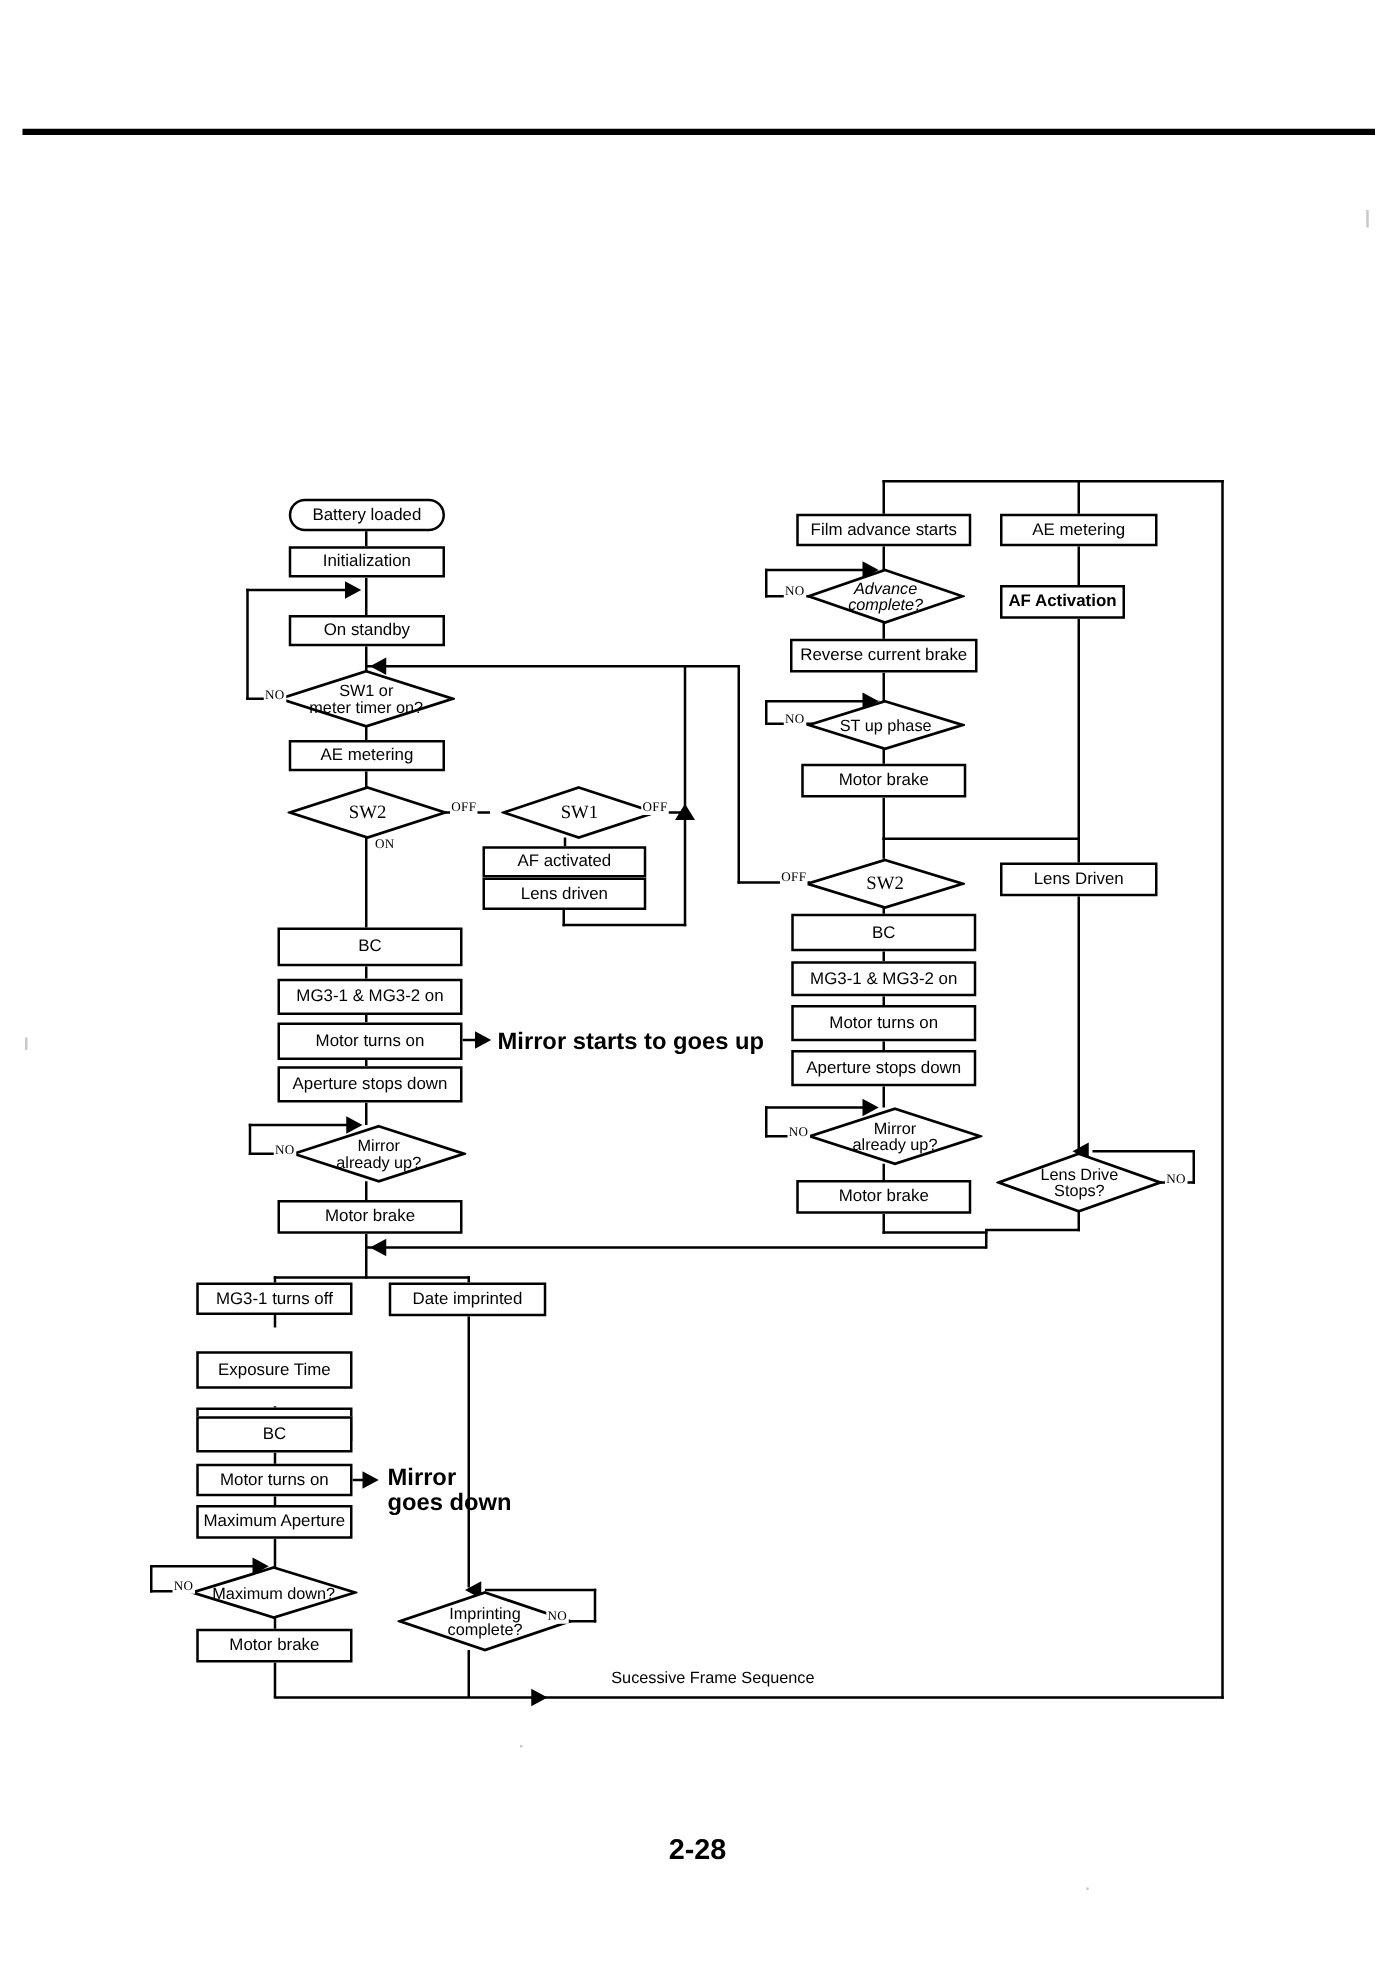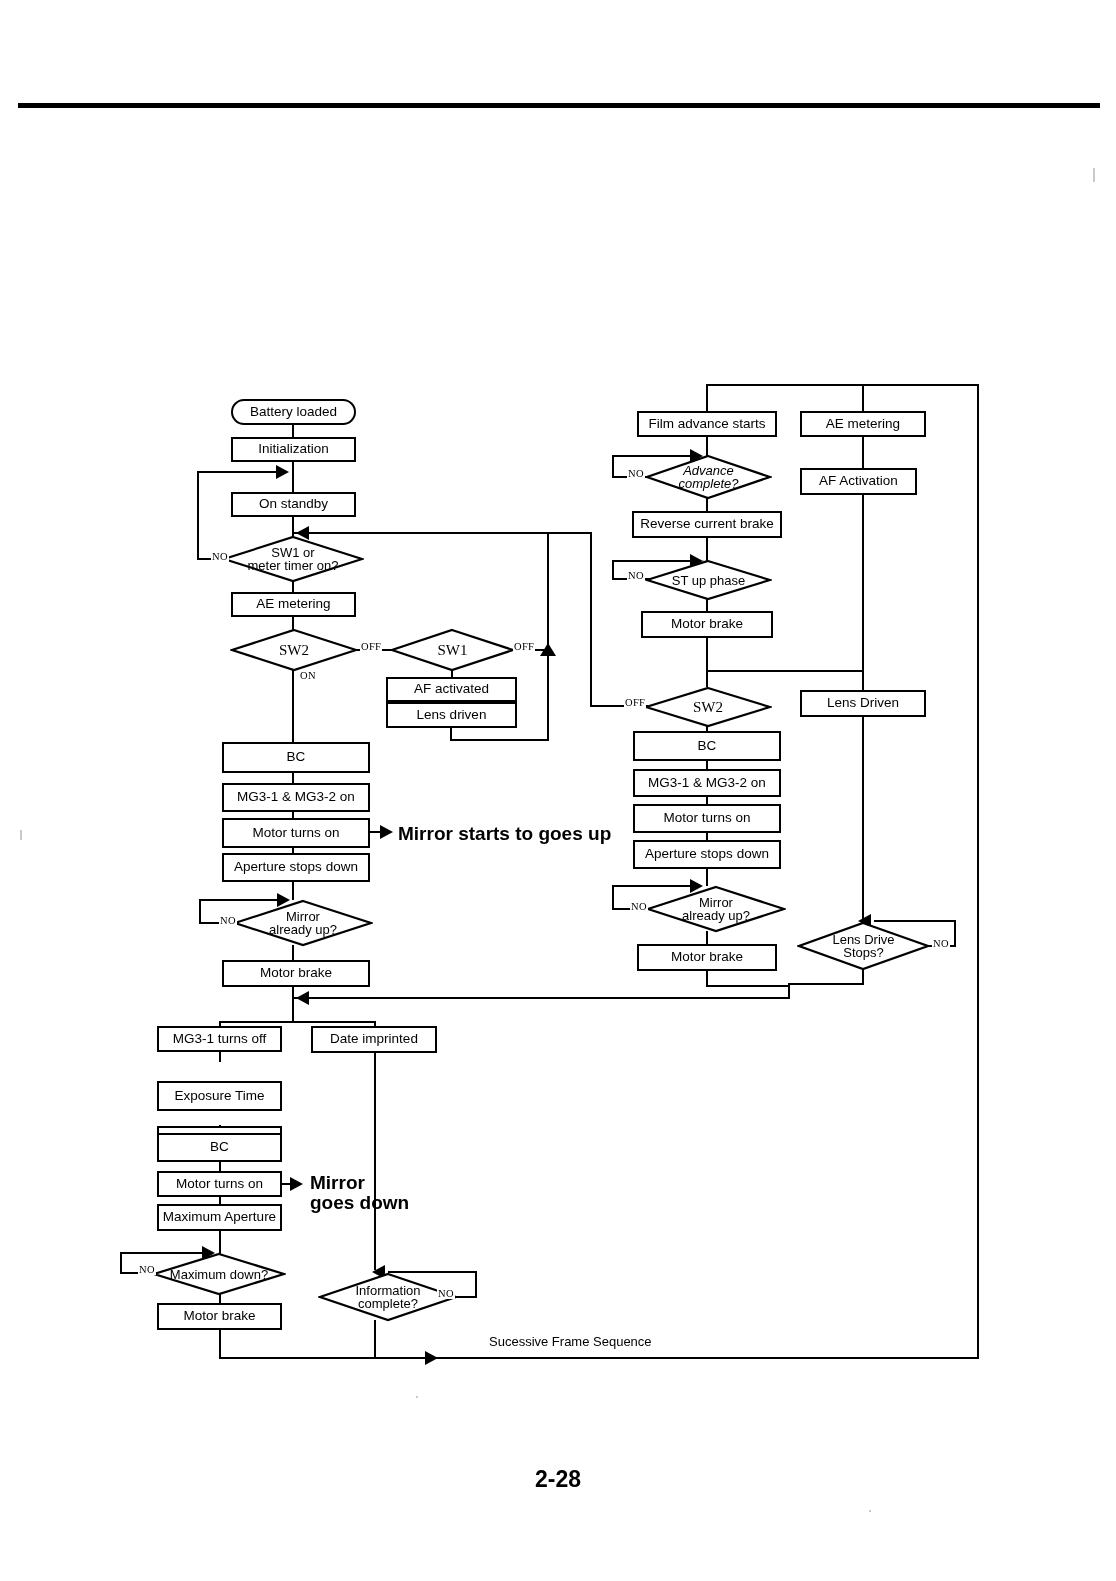--- a/index.html
+++ b/index.html
@@ -208,21 +208,21 @@
     </div>
     <div class="txt serifish">
       <span>SW2</span>
     </div>
   </div>
   <div class="elabel" style="left:360px;top:641px;">OFF</div>
   <div class="elabel" style="left:299px;top:670px;">ON</div>
 
   <div class="ln h" style="left:356px;top:649px;width:36px;"></div>
 
-  <div class="dec" style="left:390px;top:628px;width:125px;height:44px;">
+  <div class="dec" style="left:401px;top:628px;width:125px;height:44px;">
     <div class="shape">
       <svg viewBox="0 0 125 44" preserveAspectRatio="none">
           <polygon points="62,2 123,22 62,42 2,22" fill="#fff" stroke="#000" stroke-width="2.2"></polygon>
         </svg>
     </div>
     <div class="txt serifish">
       <span>SW1</span>
     </div>
   </div>
   <div class="elabel" style="left:513px;top:641px;">OFF</div>
@@ -351,21 +351,21 @@
 
   <div class="node" style="left:641px;top:611px;width:132px;height:27px;">
     <span>Motor brake</span>
   </div>
   <div class="ln v" style="left:706px;top:638px;height:34px;"></div>
 
   <div class="node" style="left:800px;top:411px;width:126px;height:26px;">
     <span>AE metering</span>
   </div>
   <div class="ln v" style="left:862px;top:437px;height:31px;"></div>
-  <div class="node" style="left:800px;top:468px;width:117px;height:27px;">
+  <div class="node" style="left:800px;top:468px;width:100px;height:27px;font-weight:bold;">
     <span>AF Activation</span>
   </div>
   <div class="ln v" style="left:862px;top:495px;height:177px;"></div>
 
   <div class="ln h" style="left:706px;top:670px;width:158px;"></div>
   <div class="ln v" style="left:706px;top:670px;height:17px;"></div>
   <div class="ln v" style="left:862px;top:670px;height:21px;"></div>
 
   <div class="dec" style="left:644px;top:686px;width:128px;height:42px;">
     <div class="shape">
@@ -523,21 +523,21 @@
   <div class="ln v" style="left:374px;top:1053px;height:217px;"></div>
 
   <div class="dec" style="left:318px;top:1272px;width:140px;height:50px;">
     <div class="shape">
       <svg viewBox="0 0 140 50" preserveAspectRatio="none">
           <polygon points="70,2 138,25 70,48 2,25" fill="#fff" stroke="#000" stroke-width="2.2"></polygon>
         </svg>
     </div>
     <div class="txt">
       <div>
-        <div>Information</div>
+        <div>Imprinting</div>
         <div>complete?</div>
       </div>
     </div>
   </div>
   <div class="elabel" style="left:437px;top:1288px;">NO</div>
   <div class="ln h" style="left:454px;top:1296px;width:23px;"></div>
   <div class="ln v" style="left:475px;top:1271px;height:27px;"></div>
   <div class="ln h" style="left:388px;top:1271px;width:89px;"></div>
   <div class="arw left" style="left:372px;top:1265px;"></div>
 

